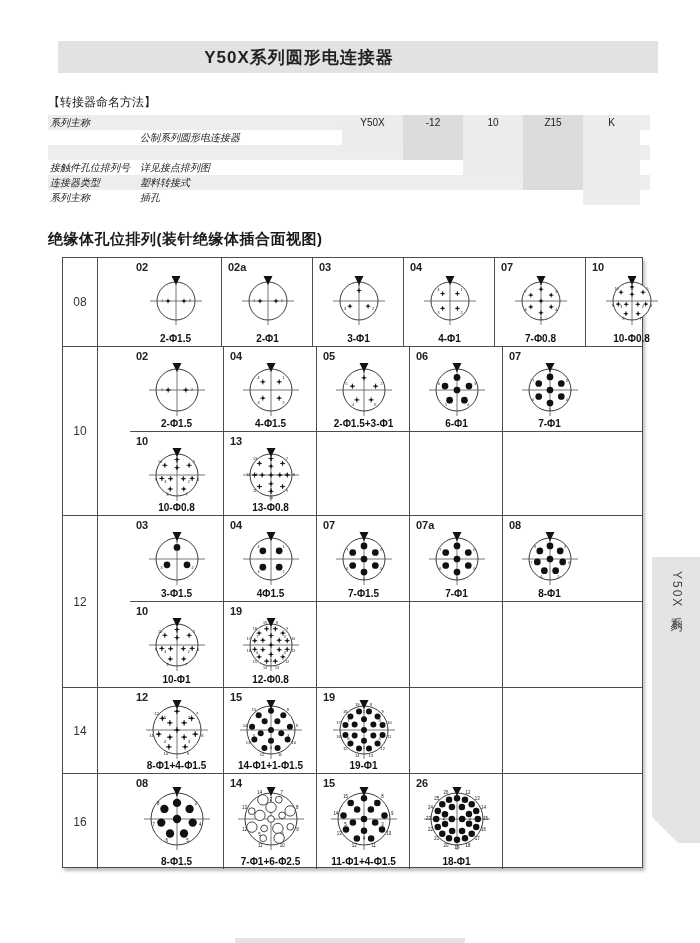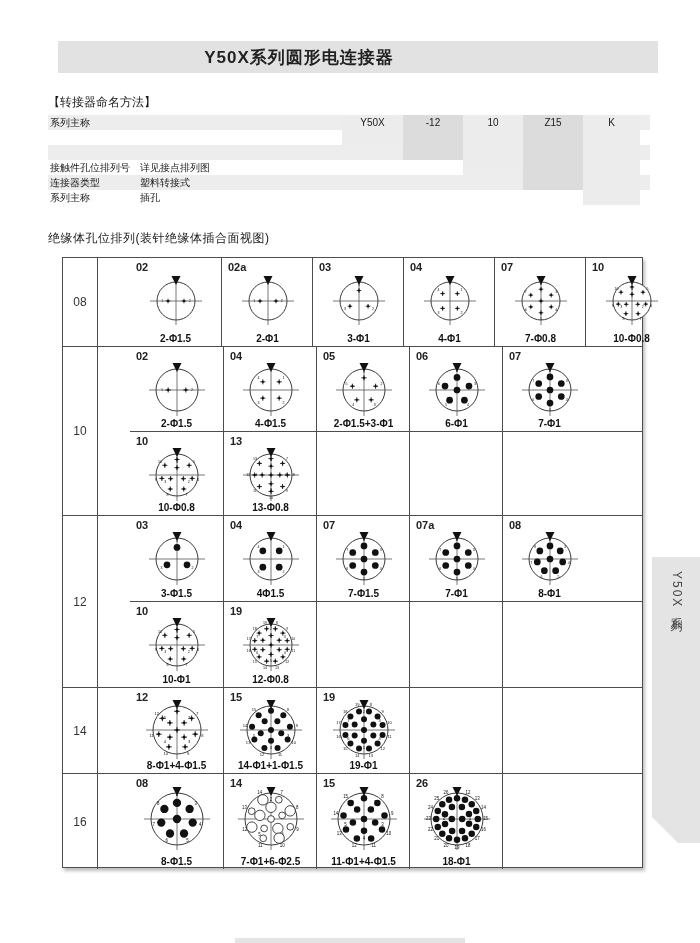--- a/index.html
+++ b/index.html
@@ -22,26 +22,26 @@
     position:absolute;left:58px;top:41px;width:600px;height:32px;
     background:var(--bar-bg);display:flex;align-items:center;justify-content:center;
     padding-right:118px;
   }
   .title-bar h1{font-size:17px;font-weight:bold;letter-spacing:1px;color:#222;}
   
   .naming-heading{position:absolute;left:48px;top:94px;font-size:12px;font-weight:normal;}
   .naming-table{position:absolute;left:48px;top:115px;width:602px;height:90px;font-size:10px;}
   .naming-table .stripe{position:absolute;left:0;width:602px;height:15px;background:var(--stripe);}
   .naming-table .step{position:absolute;top:0;}
-  .naming-table .nrow{position:absolute;left:0;width:584px;height:15px;line-height:15px;}
+  .naming-table .nrow{position:absolute;left:0;width:584px;height:15px;line-height:15px;font-style:italic;}
   .naming-table .nlabel{position:absolute;left:2px;top:0;white-space:nowrap;}
   .naming-table .ndesc{position:absolute;left:92px;top:0;white-space:nowrap;}
   .naming-table .code-part{position:absolute;top:0;height:15px;line-height:15px;text-align:center;}
   
-  .arr-heading{position:absolute;left:48px;top:230px;font-size:12px;font-weight:normal;letter-spacing:.5px;}
+  .arr-heading{position:absolute;left:48px;top:230px;font-size:15px;font-weight:bold;letter-spacing:.5px;}
   
   .arr-table{
     position:absolute;left:62px;top:257px;width:581px;height:611px;
     border:1px solid var(--line);background:#fff;
     box-shadow:2px 3px 3px rgba(0,0,0,.25);
   }
   .grow{display:flex;width:100%;}
   .grow + .grow{border-top:1px solid var(--line);}
   .shell-col{
     width:35px;flex:0 0 35px;border-right:1px solid var(--line);
@@ -88,20 +88,24 @@
     <div class="stripe" style="top: 30px;"></div>
     <div class="stripe" style="top: 60px;"></div>
     <div class="step" style="left: 294px; width: 61px; height: 30px; background: var(--step-light);"></div>
     <div class="step" style="left: 355px; width: 60px; height: 45px; background: var(--step-dark);"></div>
     <div class="step" style="left: 415px; width: 60px; height: 60px; background: var(--step-light);"></div>
     <div class="step" style="left: 475px; width: 60px; height: 75px; background: var(--step-dark);"></div>
     <div class="step" style="left: 535px; width: 57px; height: 90px; background: var(--step-light);"></div>
     <div class="nrow" style="top: 0px;">
       <span class="nlabel">系列主称</span>
       <span class="ndesc"></span>
+    </div>
+    <div class="nrow" style="top: 15px;">
+      <span class="nlabel"></span>
+      <span class="ndesc">公制系列圆形电连接器</span>
     </div>
     <div class="nrow" style="top: 60px;">
       <span class="nlabel">连接器类型</span>
       <span class="ndesc">塑料转接式</span>
     </div>
     <div class="nrow" style="top: 45px;">
       <span class="nlabel">接触件孔位排列号</span>
       <span class="ndesc">详见接点排列图</span>
     </div>
     <div class="nrow" style="top: 75px;">

